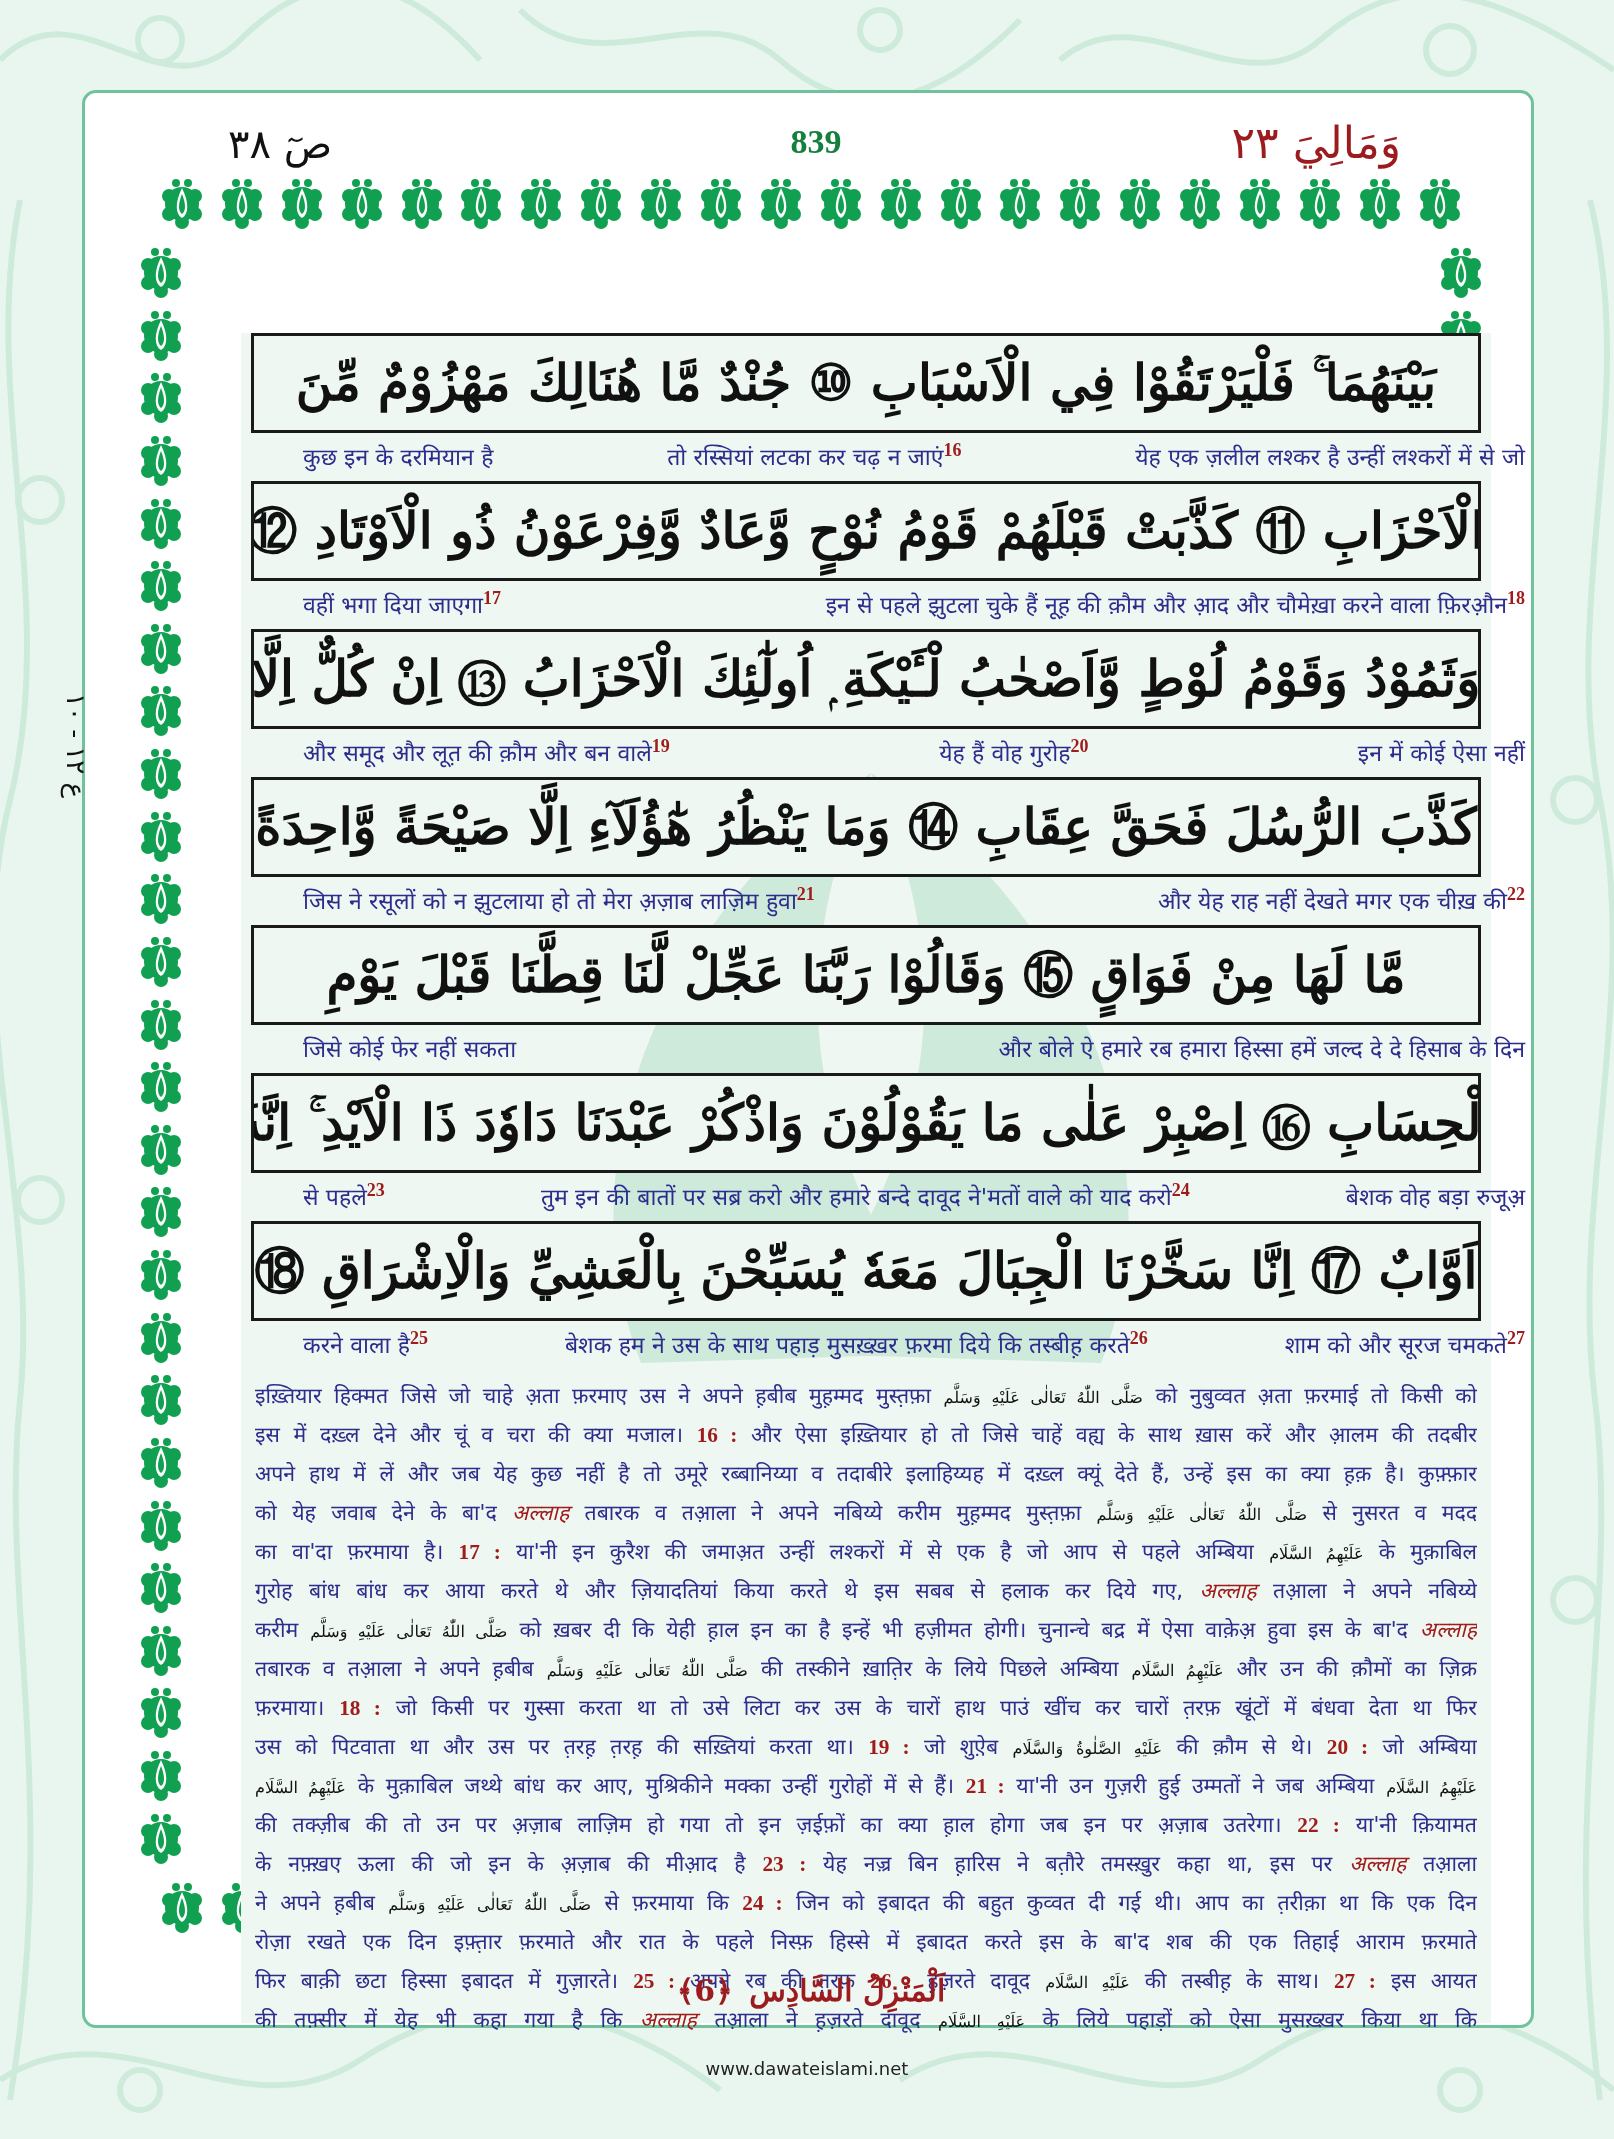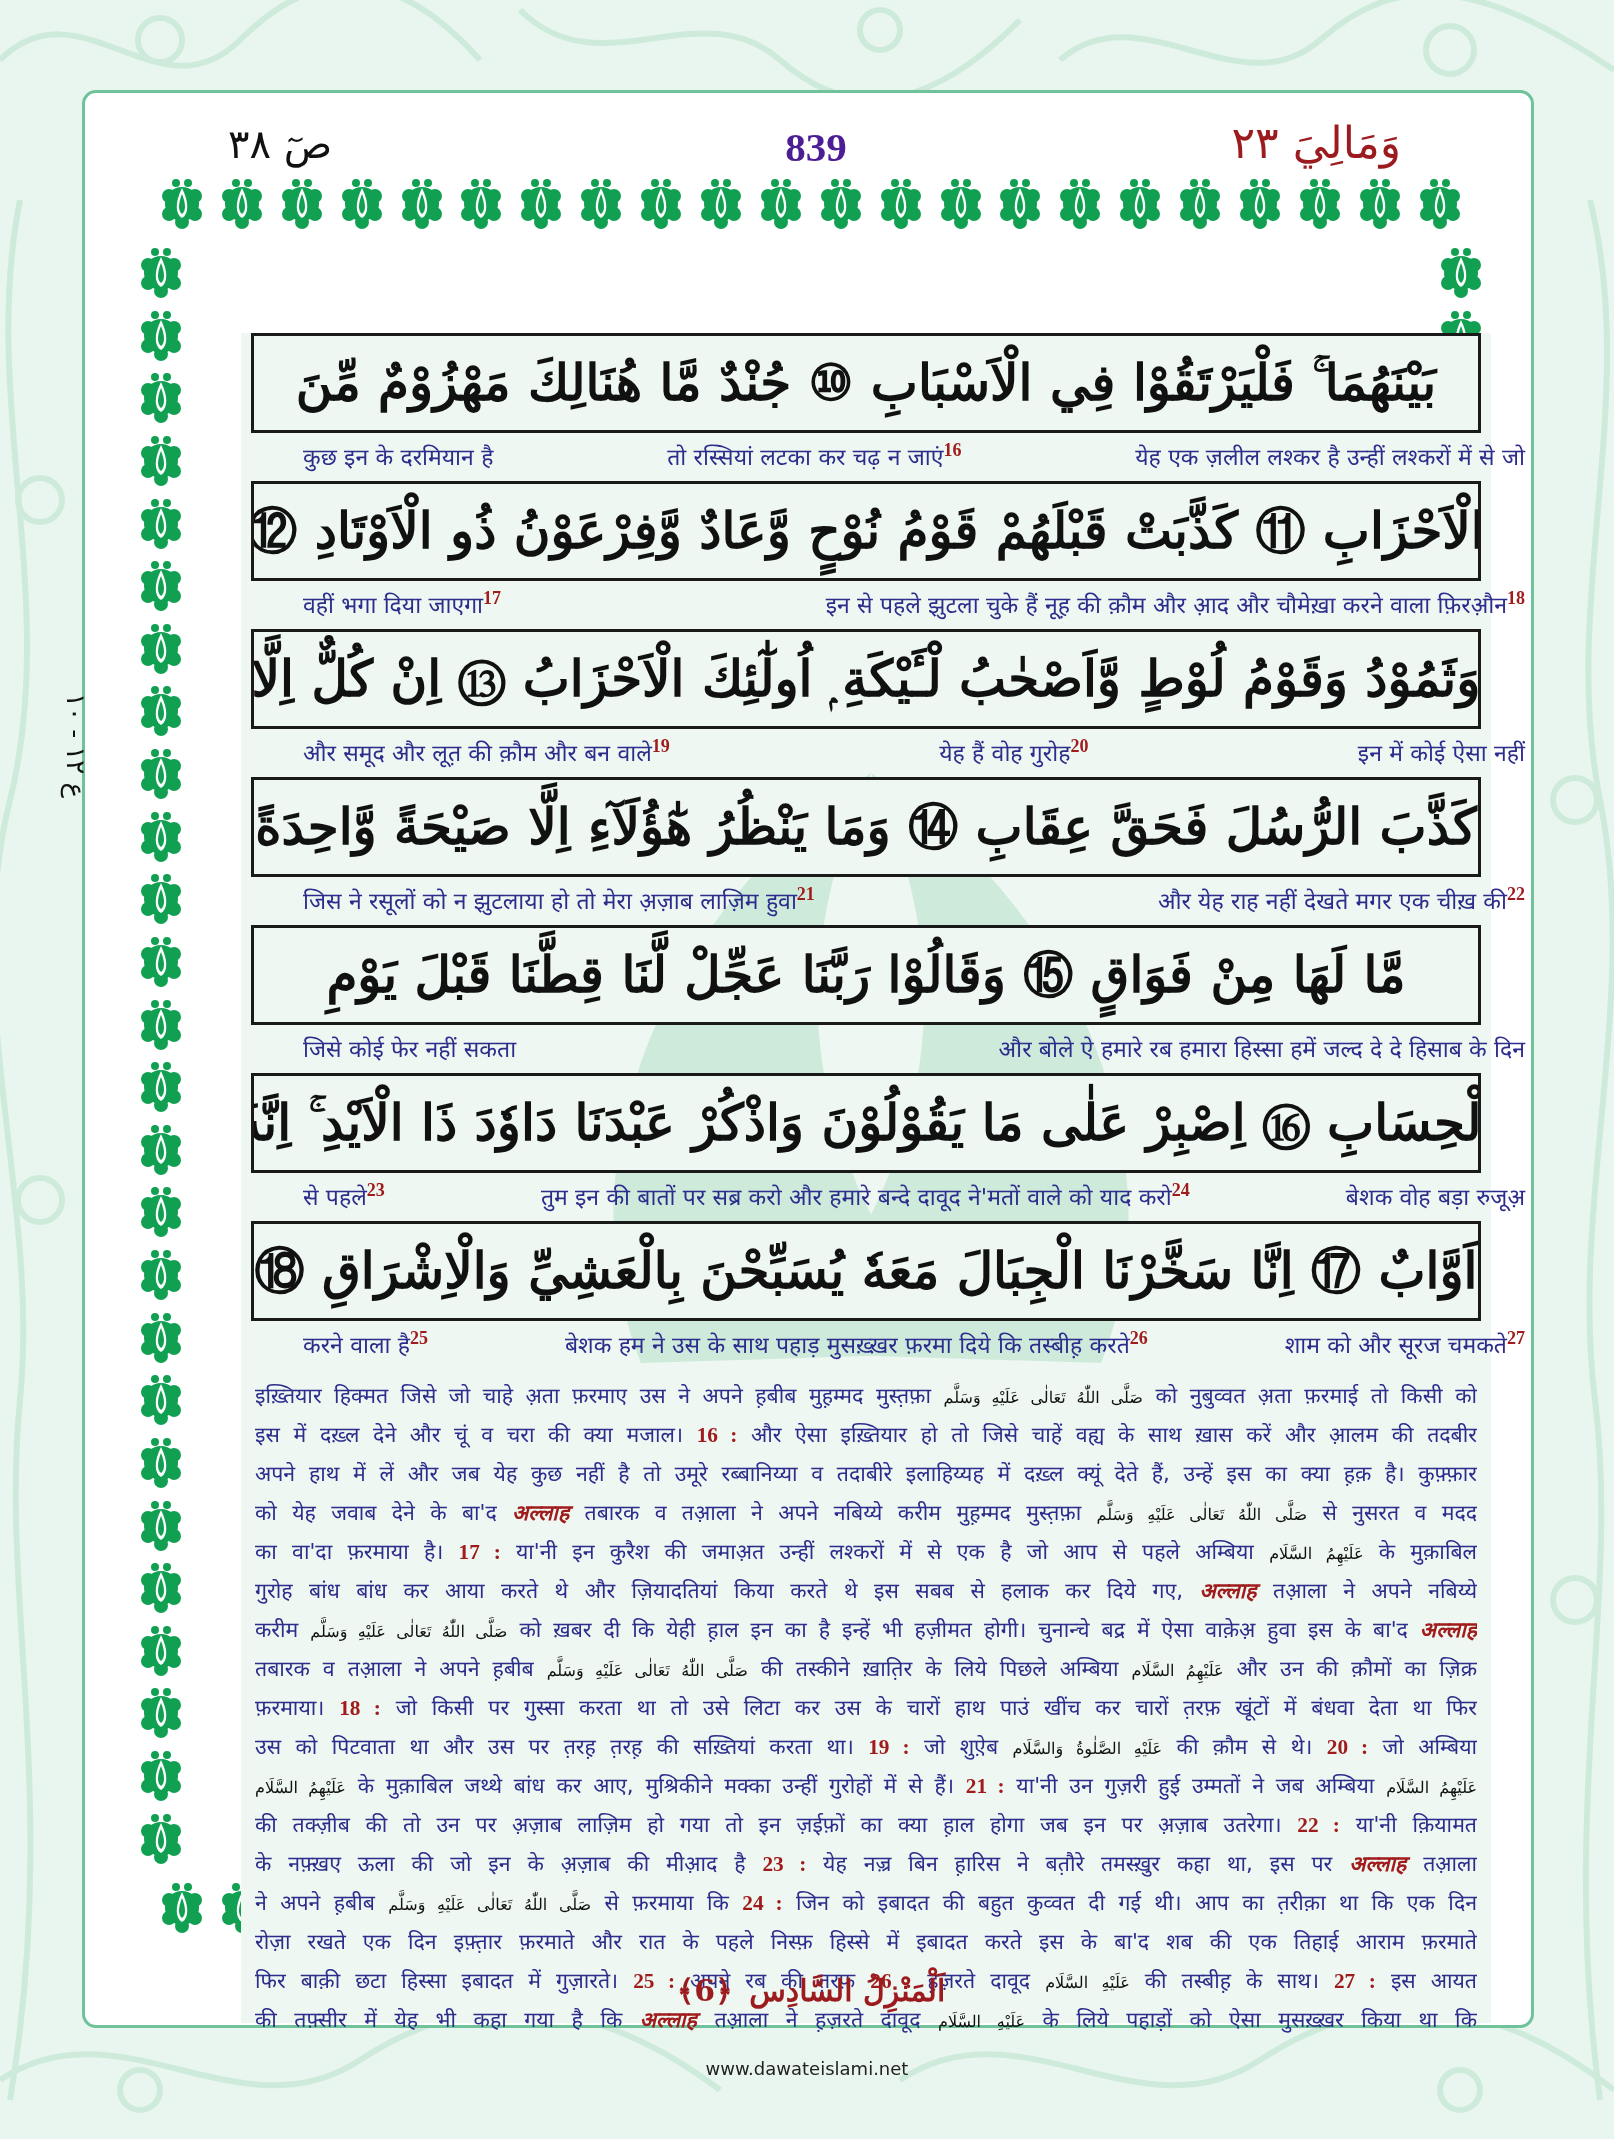--- a/index.html
+++ b/index.html
@@ -8,21 +8,21 @@
     background:#e9f6ef;
     font-family:"DejaVu Sans",sans-serif;
   }
   .bg-swirl{position:absolute;inset:0;pointer-events:none;opacity:.55;}
   .page{
     position:absolute;left:82px;top:90px;width:1452px;height:1938px;
     background:#ffffff;border:3px solid #6fc29a;border-radius:14px;
     box-sizing:border-box;
   }
   .hdr-left{position:absolute;left:130px;top:28px;font-family:"DejaVu Serif",serif;font-size:40px;color:#111;direction:rtl;margin-left:13px;}
-  .hdr-center{position:absolute;left:16px;right:0;top:30px;text-align:center;font-family:"Liberation Serif",serif;font-weight:bold;font-size:41px;color:#4c1d95;}
+  .hdr-center{position:absolute;left:16px;right:0;top:30px;text-align:center;font-family:"Liberation Serif",serif;font-weight:bold;font-size:34px;color:#15803d;}
   .hdr-right{position:absolute;right:130px;top:24px;font-family:"DejaVu Serif",serif;font-size:44px;color:#9b1b1f;direction:rtl;}
   .border-frame{
     position:absolute;left:50px;top:70px;width:1352px;height:1784px;
   }
   .orn-row{position:absolute;left:0;right:0;height:80px;display:flex;justify-content:space-between;align-items:center;padding:0 24px;box-sizing:border-box;}
   .orn-col{position:absolute;top:80px;bottom:80px;width:48px;display:flex;flex-direction:column;justify-content:space-between;align-items:center;}
   .orn{width:46px;height:58px;}
   .content{
     position:absolute;left:156px;top:240px;width:1250px;height:1690px;
     background:#eef7f1;
@@ -40,21 +40,21 @@
     font-family:"DejaVu Sans",sans-serif;font-size:23px;color:#2b2c8c;
     display:flex;justify-content:space-between;align-items:center;white-space:nowrap;margin-left:48px;
   }
   .trans-line sup,.fn{color:#a01c1c;font-weight:bold;font-family:"Liberation Serif",serif;}
   .trans-line sup{font-size:18px;}
   .comm{
     position:absolute;left:14px;top:1040px;width:1222px;
     font-family:"DejaVu Sans",sans-serif;font-size:21.3px;line-height:46px;color:#2b2c8c;
   }
   .comm .ln{display:block;white-space:nowrap;text-align:justify;text-align-last:justify;height:39px;overflow:hidden;}
-  .allah{color:#a01c1c;font-weight:bold;font-style:italic;}
+  .allah{color:#a01c1c;font-weight:normal;font-style:italic;}
   .hon{font-family:"DejaVu Serif",serif;font-size:16px;color:#111;}
   .side-mark{position:absolute;left:6px;top:600px;font-family:"DejaVu Serif",serif;font-size:26px;color:#111;transform:rotate(90deg);transform-origin:left top;}
   .footer-manzil{position:absolute;left:0;right:0;top:1880px;text-align:center;font-family:"DejaVu Serif",serif;font-size:30px;color:#9b1b1f;font-weight:bold;direction:rtl;}
   .site{position:absolute;left:0;right:0;top:2058px;text-align:center;font-family:"DejaVu Sans",sans-serif;font-size:18px;color:#222;}
 </style>
 </head>
 <body>
 
 <svg class="bg-swirl" width="1614" height="2139" viewBox="0 0 1614 2139">
   <g fill="none" stroke="#b7e2cb" stroke-width="6">

